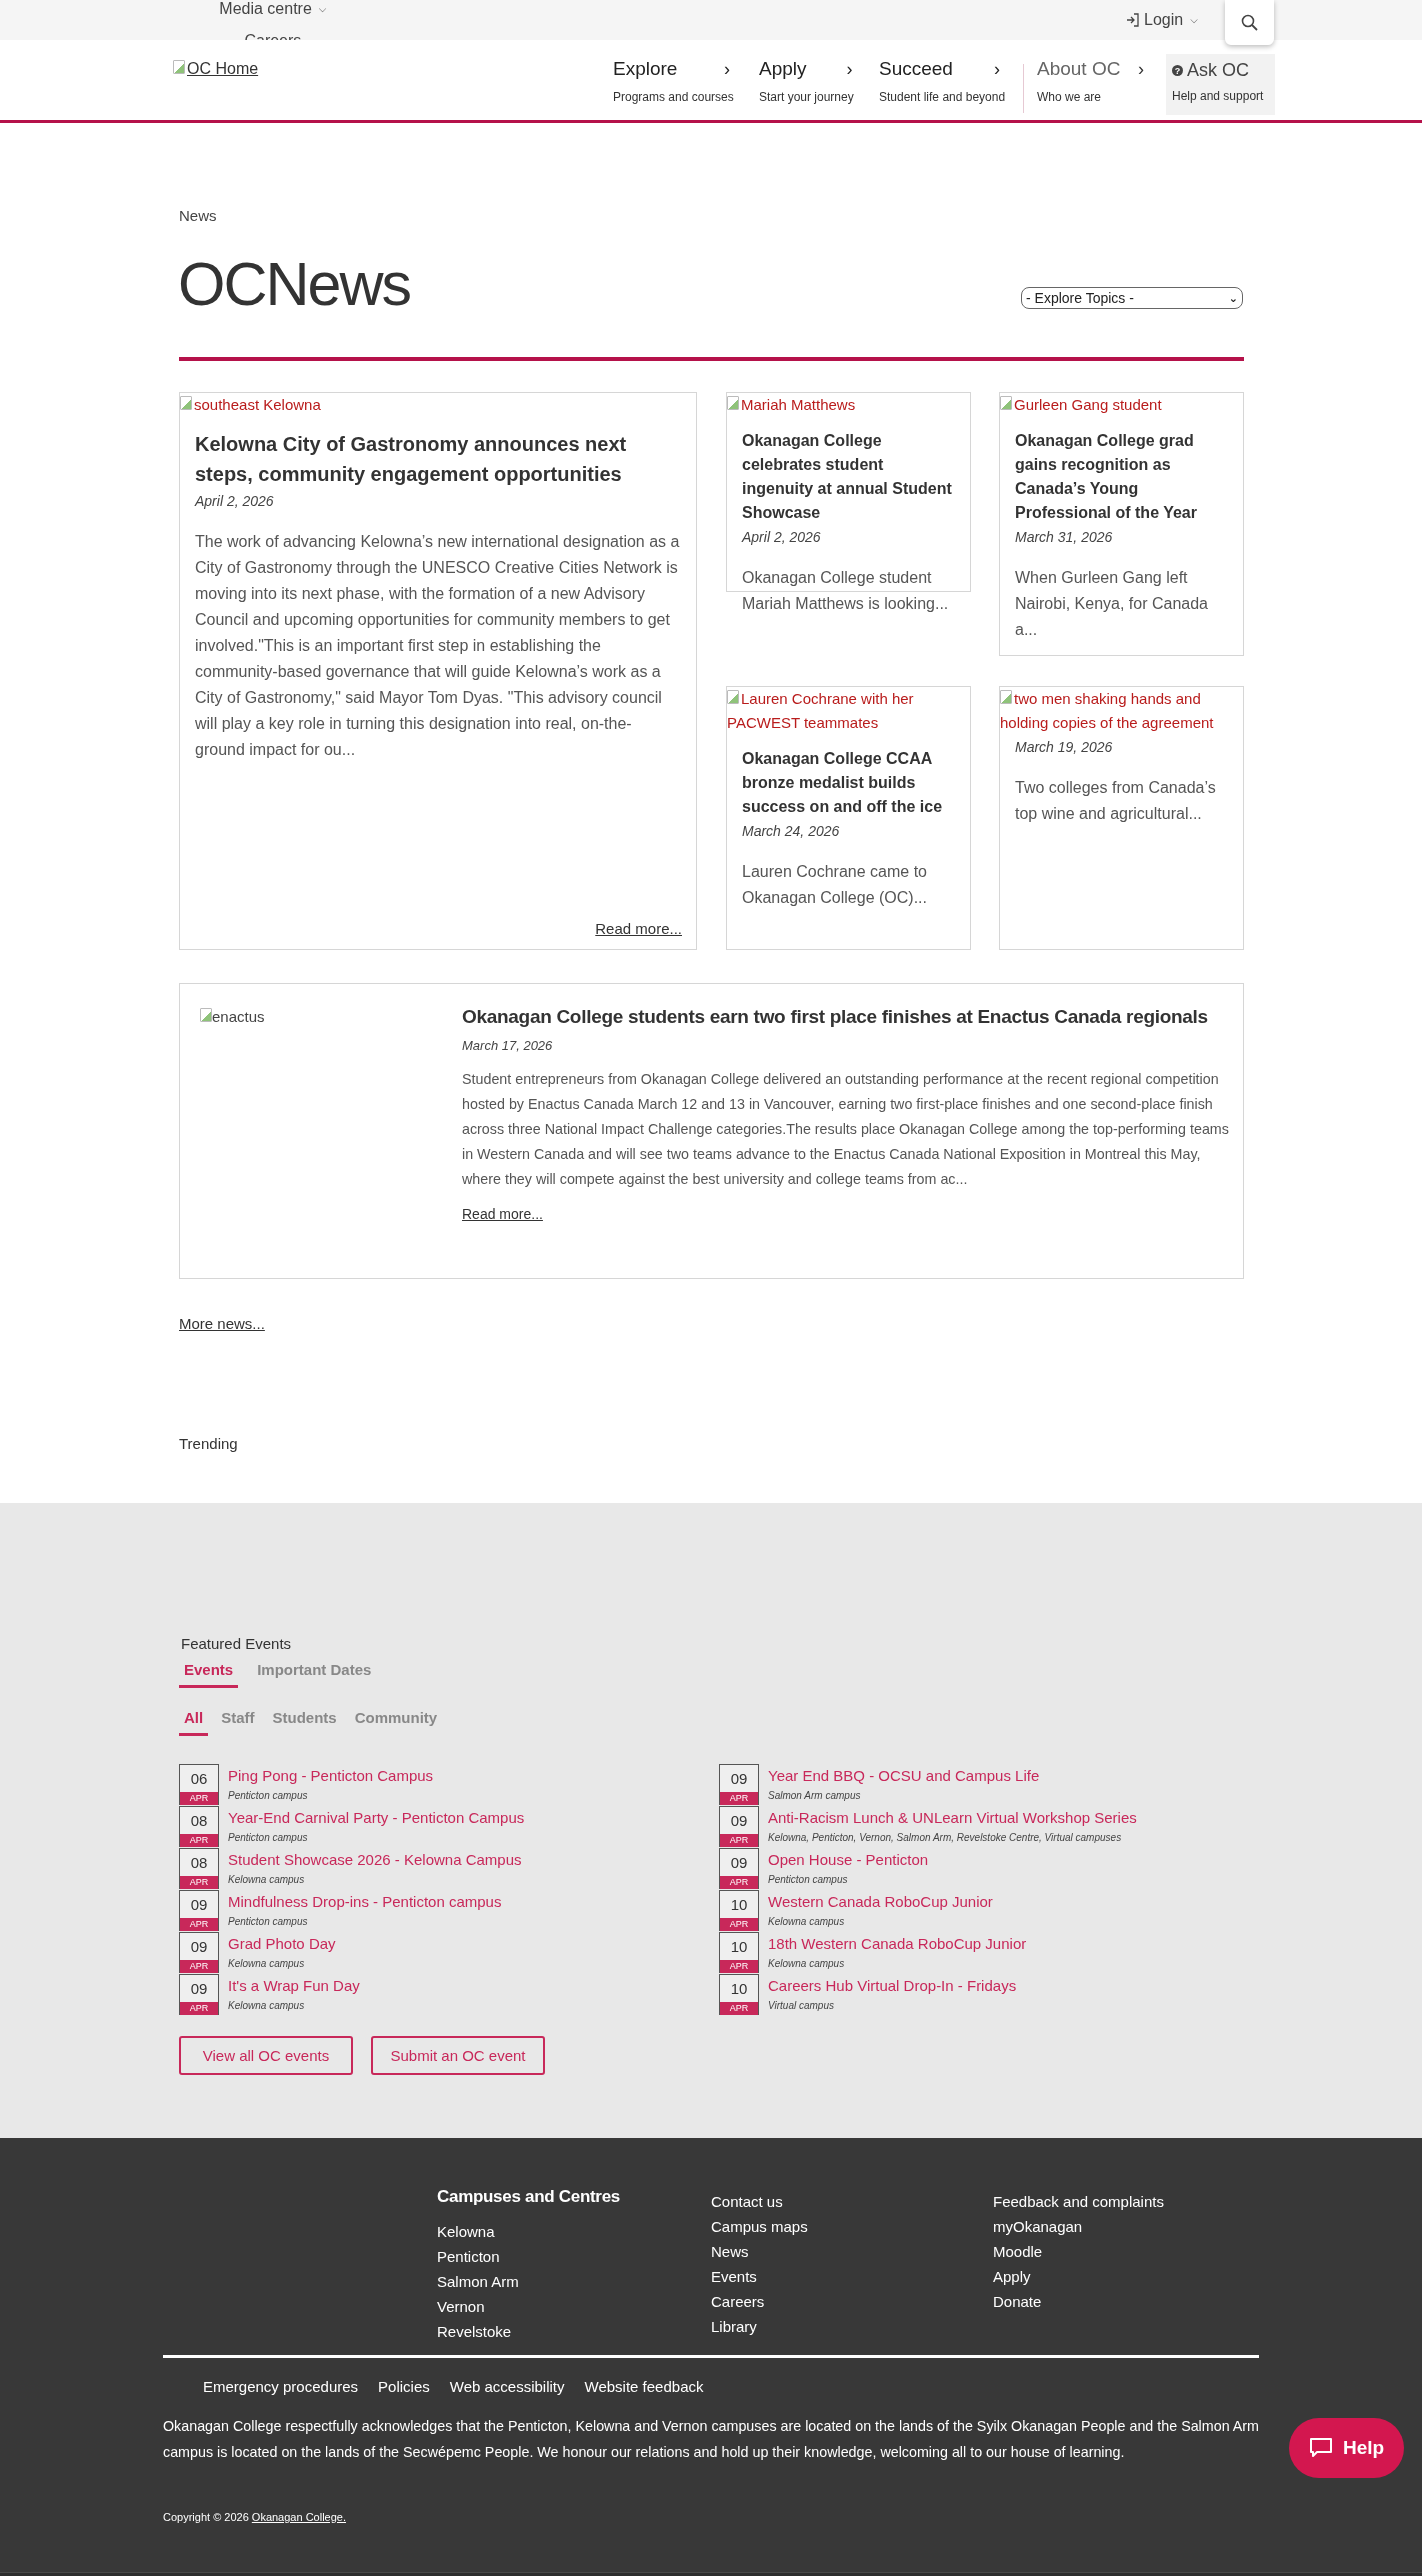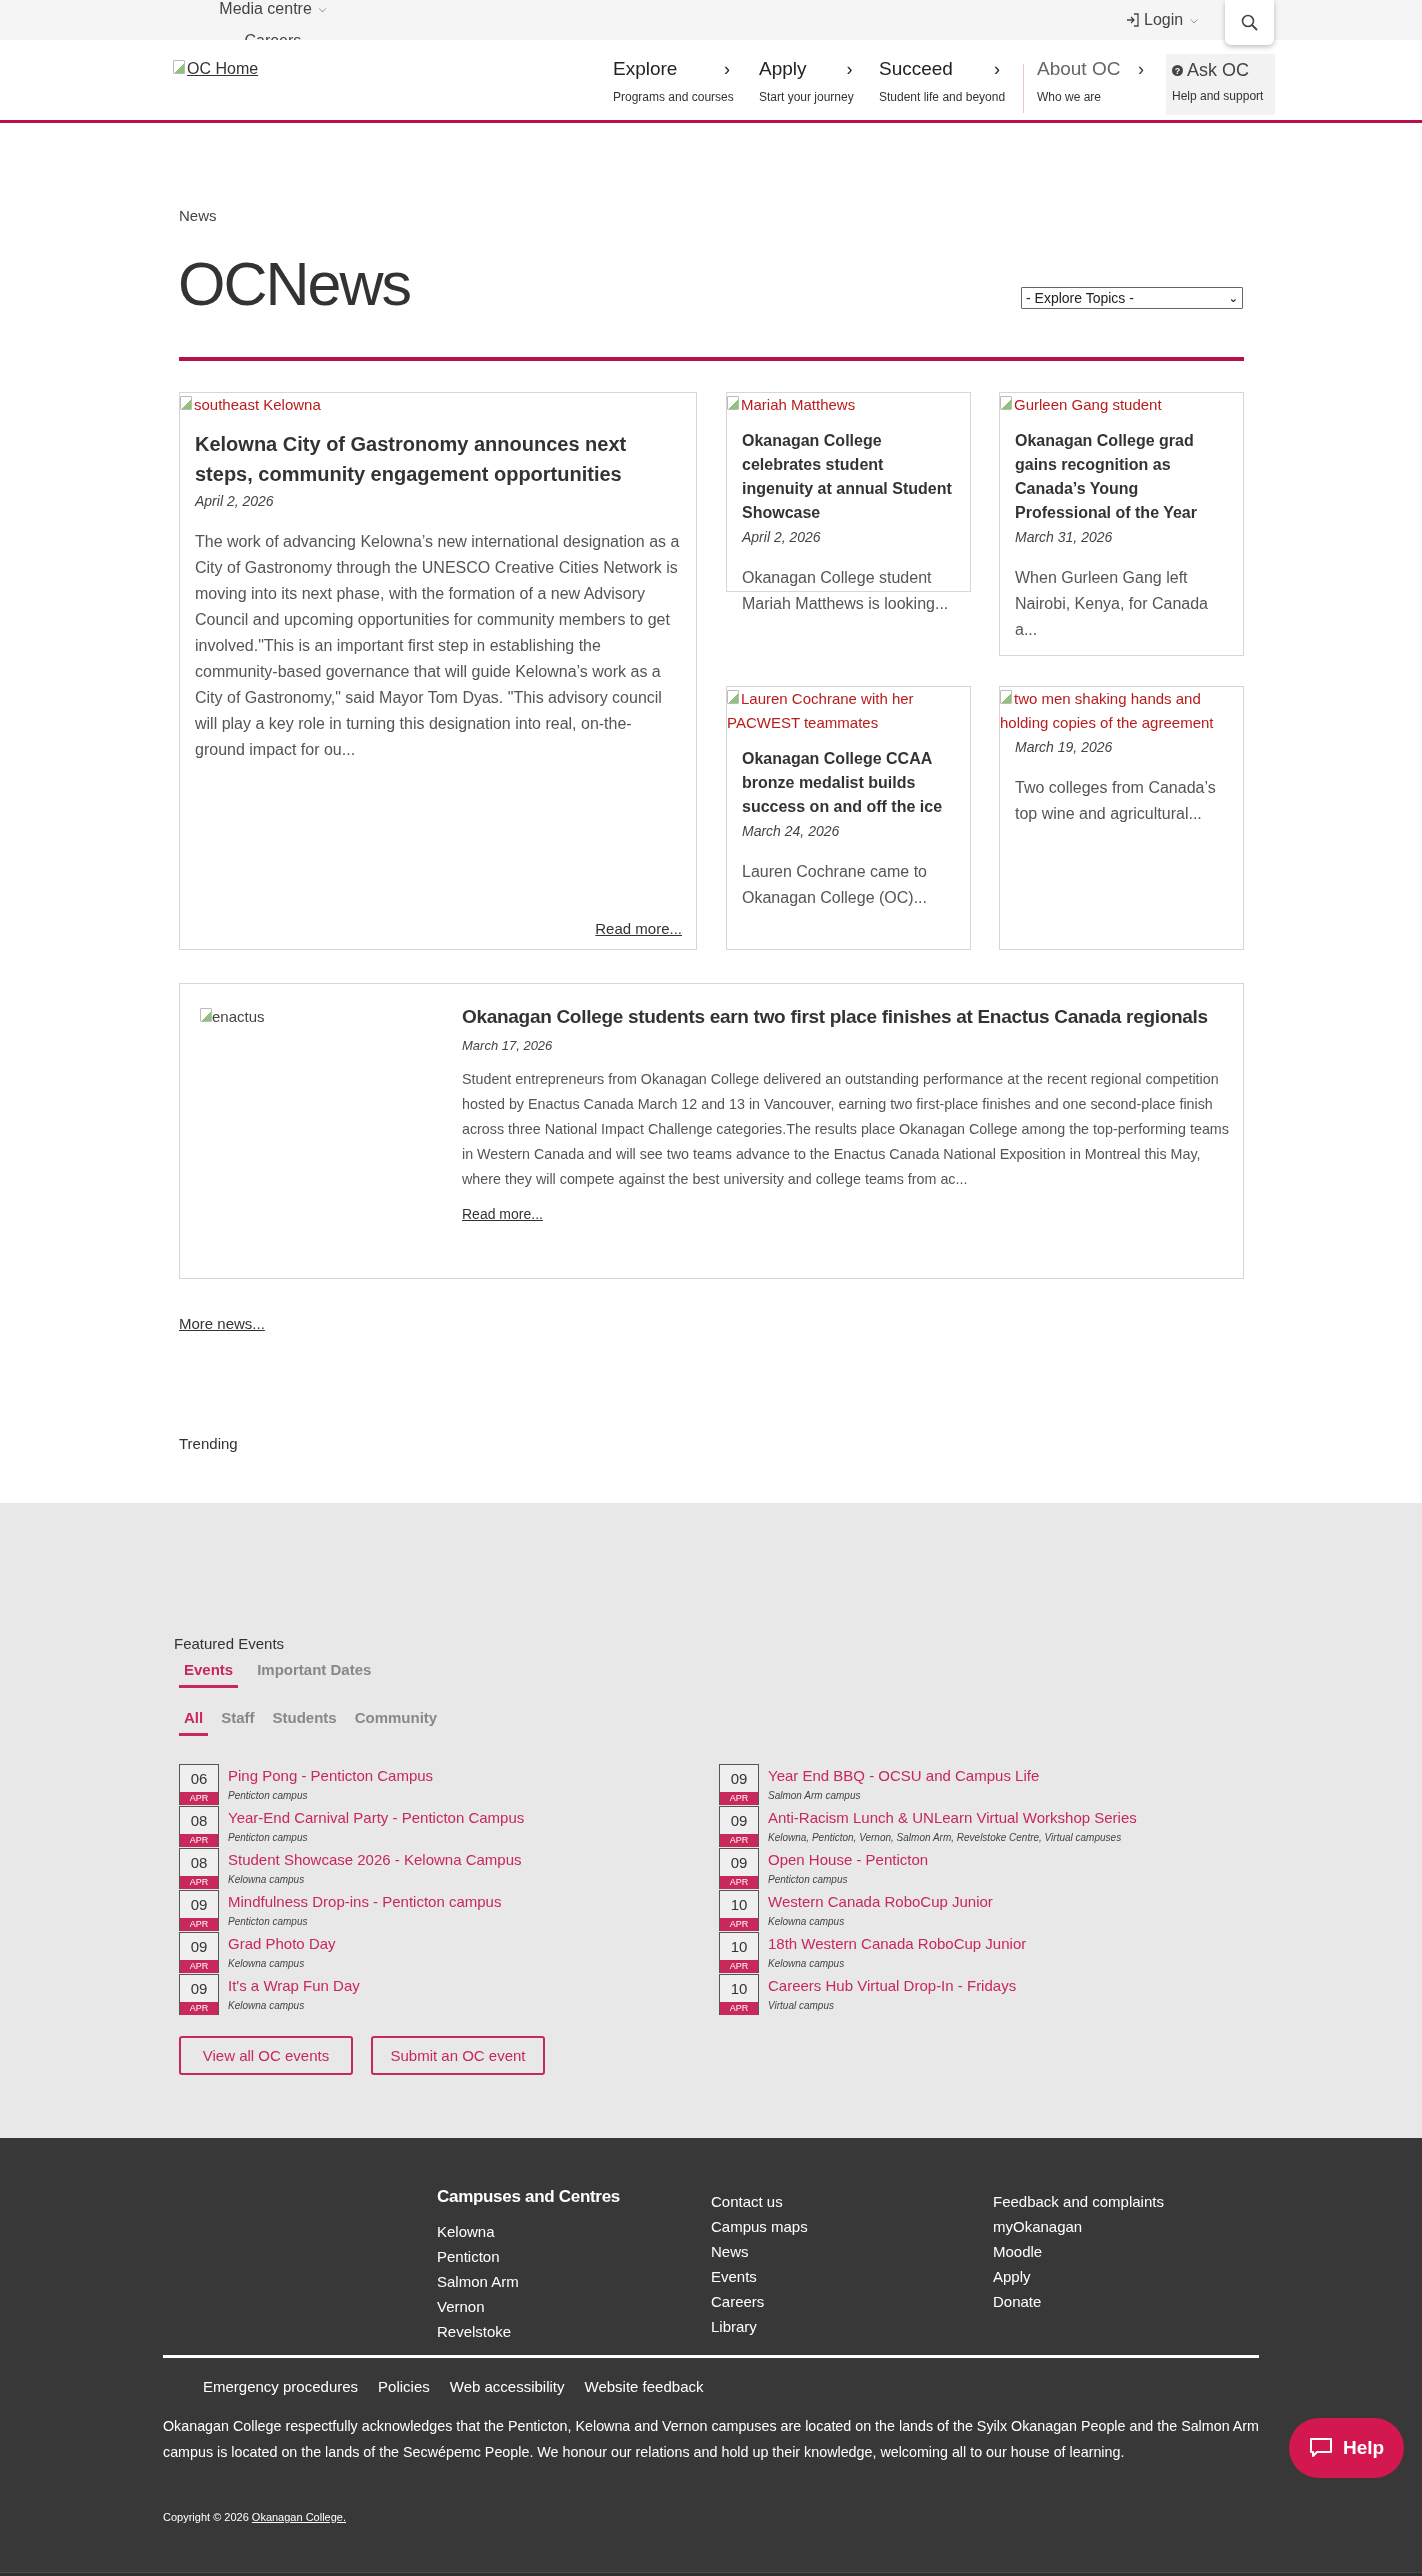--- a/index.html
+++ b/index.html
@@ -32,21 +32,21 @@
   .askoc .sub { font-size: 12px; color: #333; margin-top: 8px; }
 
   
   .breadcrumb { position: absolute; left: 173px; top: 132px; font-size: 14px; color: #999; }
   .breadcrumb .cur { color: #444; }
   .breadcrumb .sep { margin: 0 5px; color: #999; }
 
   .content { position: relative; width: 1422px; }
   .newsLabel { position: absolute; left: 179px; top: 207px; font-size: 15px; color: #444; }
   .pageTitle { position: absolute; left: 178px; top: 249px; font-size: 61px; font-weight: normal; color: #333; letter-spacing: -2px; }
-  .topicSelect { position: absolute; left: 1021px; top: 287px; width: 222px; height: 22px; border: 1px solid #666; border-radius: 1px; background: #fff; font-size: 14px; padding: 0 4px; display: flex; align-items: center; justify-content: space-between; color: #222; }
+  .topicSelect { position: absolute; left: 1021px; top: 287px; width: 222px; height: 22px; border: 1px solid #666; border-radius: 8px; background: #fff; font-size: 14px; padding: 0 4px; display: flex; align-items: center; justify-content: space-between; color: #222; }
   .titleRule { position: absolute; left: 179px; top: 357px; width: 1065px; height: 4px; background: #b5124a; }
 
   
   .card { position: absolute; border: 1px solid #d6d6d6; background: #fff; }
   .card .img-alt { font-size: 15px; color: #b91c1c; line-height: 24px; display: block; }
   .card .img-alt .broken-img { margin-right: 2px; }
   .card h3 { font-size: 16px; font-weight: bold; color: #333; line-height: 24px; margin-top: 12px; }
   .card .date { font-size: 14px; font-style: italic; color: #444; margin-top: 4px; }
   .card p.excerpt { font-size: 16px; color: #555; line-height: 26px; margin-top: 20px; }
   .card .inner { padding: 0 15px; }
@@ -61,21 +61,21 @@
   .wide .date { font-size: 13px; font-style: italic; color: #444; margin-top: 8px; }
   .wide p { font-size: 14.3px; line-height: 25px; color: #555; margin-top: 14px; }
   .wide .rm { display: inline-block; margin-top: 14px; font-size: 14px; color: #333; text-decoration: underline; }
 
   .moreNews { position: absolute; left: 179px; top: 1315px; font-size: 15px; color: #333; text-decoration: underline; }
   .trending { position: absolute; left: 179px; top: 1435px; font-size: 15px; color: #333; }
 
   
   .events { position: absolute; left: 0; top: 1503px; width: 1422px; height: 635px; background: #e8e8e8; }
   .events h2 { position: absolute; left: 178px; top: 36px; font-size: 41px; font-weight: bold; color: #333; letter-spacing: -0.8px; }
-  .events .featured { position: absolute; left: 174px; top: 132px; font-size: 15px; color: #333; }
+  .events .featured { position: absolute; left: 181px; top: 132px; font-size: 15px; color: #333; }
   .tabs1 { position: absolute; left: 179px; top: 156px; display: flex; gap: 14px; font-size: 15px; font-weight: bold; }
   .tab { color: #888; padding: 2px 5px 7px; }
   .tab.active { color: #c8285a; border-bottom: 3px solid #c8285a; }
   .tabs2 { position: absolute; left: 179px; top: 204px; display: flex; gap: 8px; font-size: 15px; font-weight: bold; }
   .tabs2 .tab { padding: 2px 5px 7px; }
 
   .evlist { position: absolute; top: 261px; width: 533px; }
   .ev { height: 42px; position: relative; }
   .datebox { position: absolute; left: 0; top: 0; width: 40px; height: 41px; border: 1px solid #555; background: #efefef; }
   .datebox .day { height: 27px; text-align: center; font-size: 15px; line-height: 27px; color: #333; }

